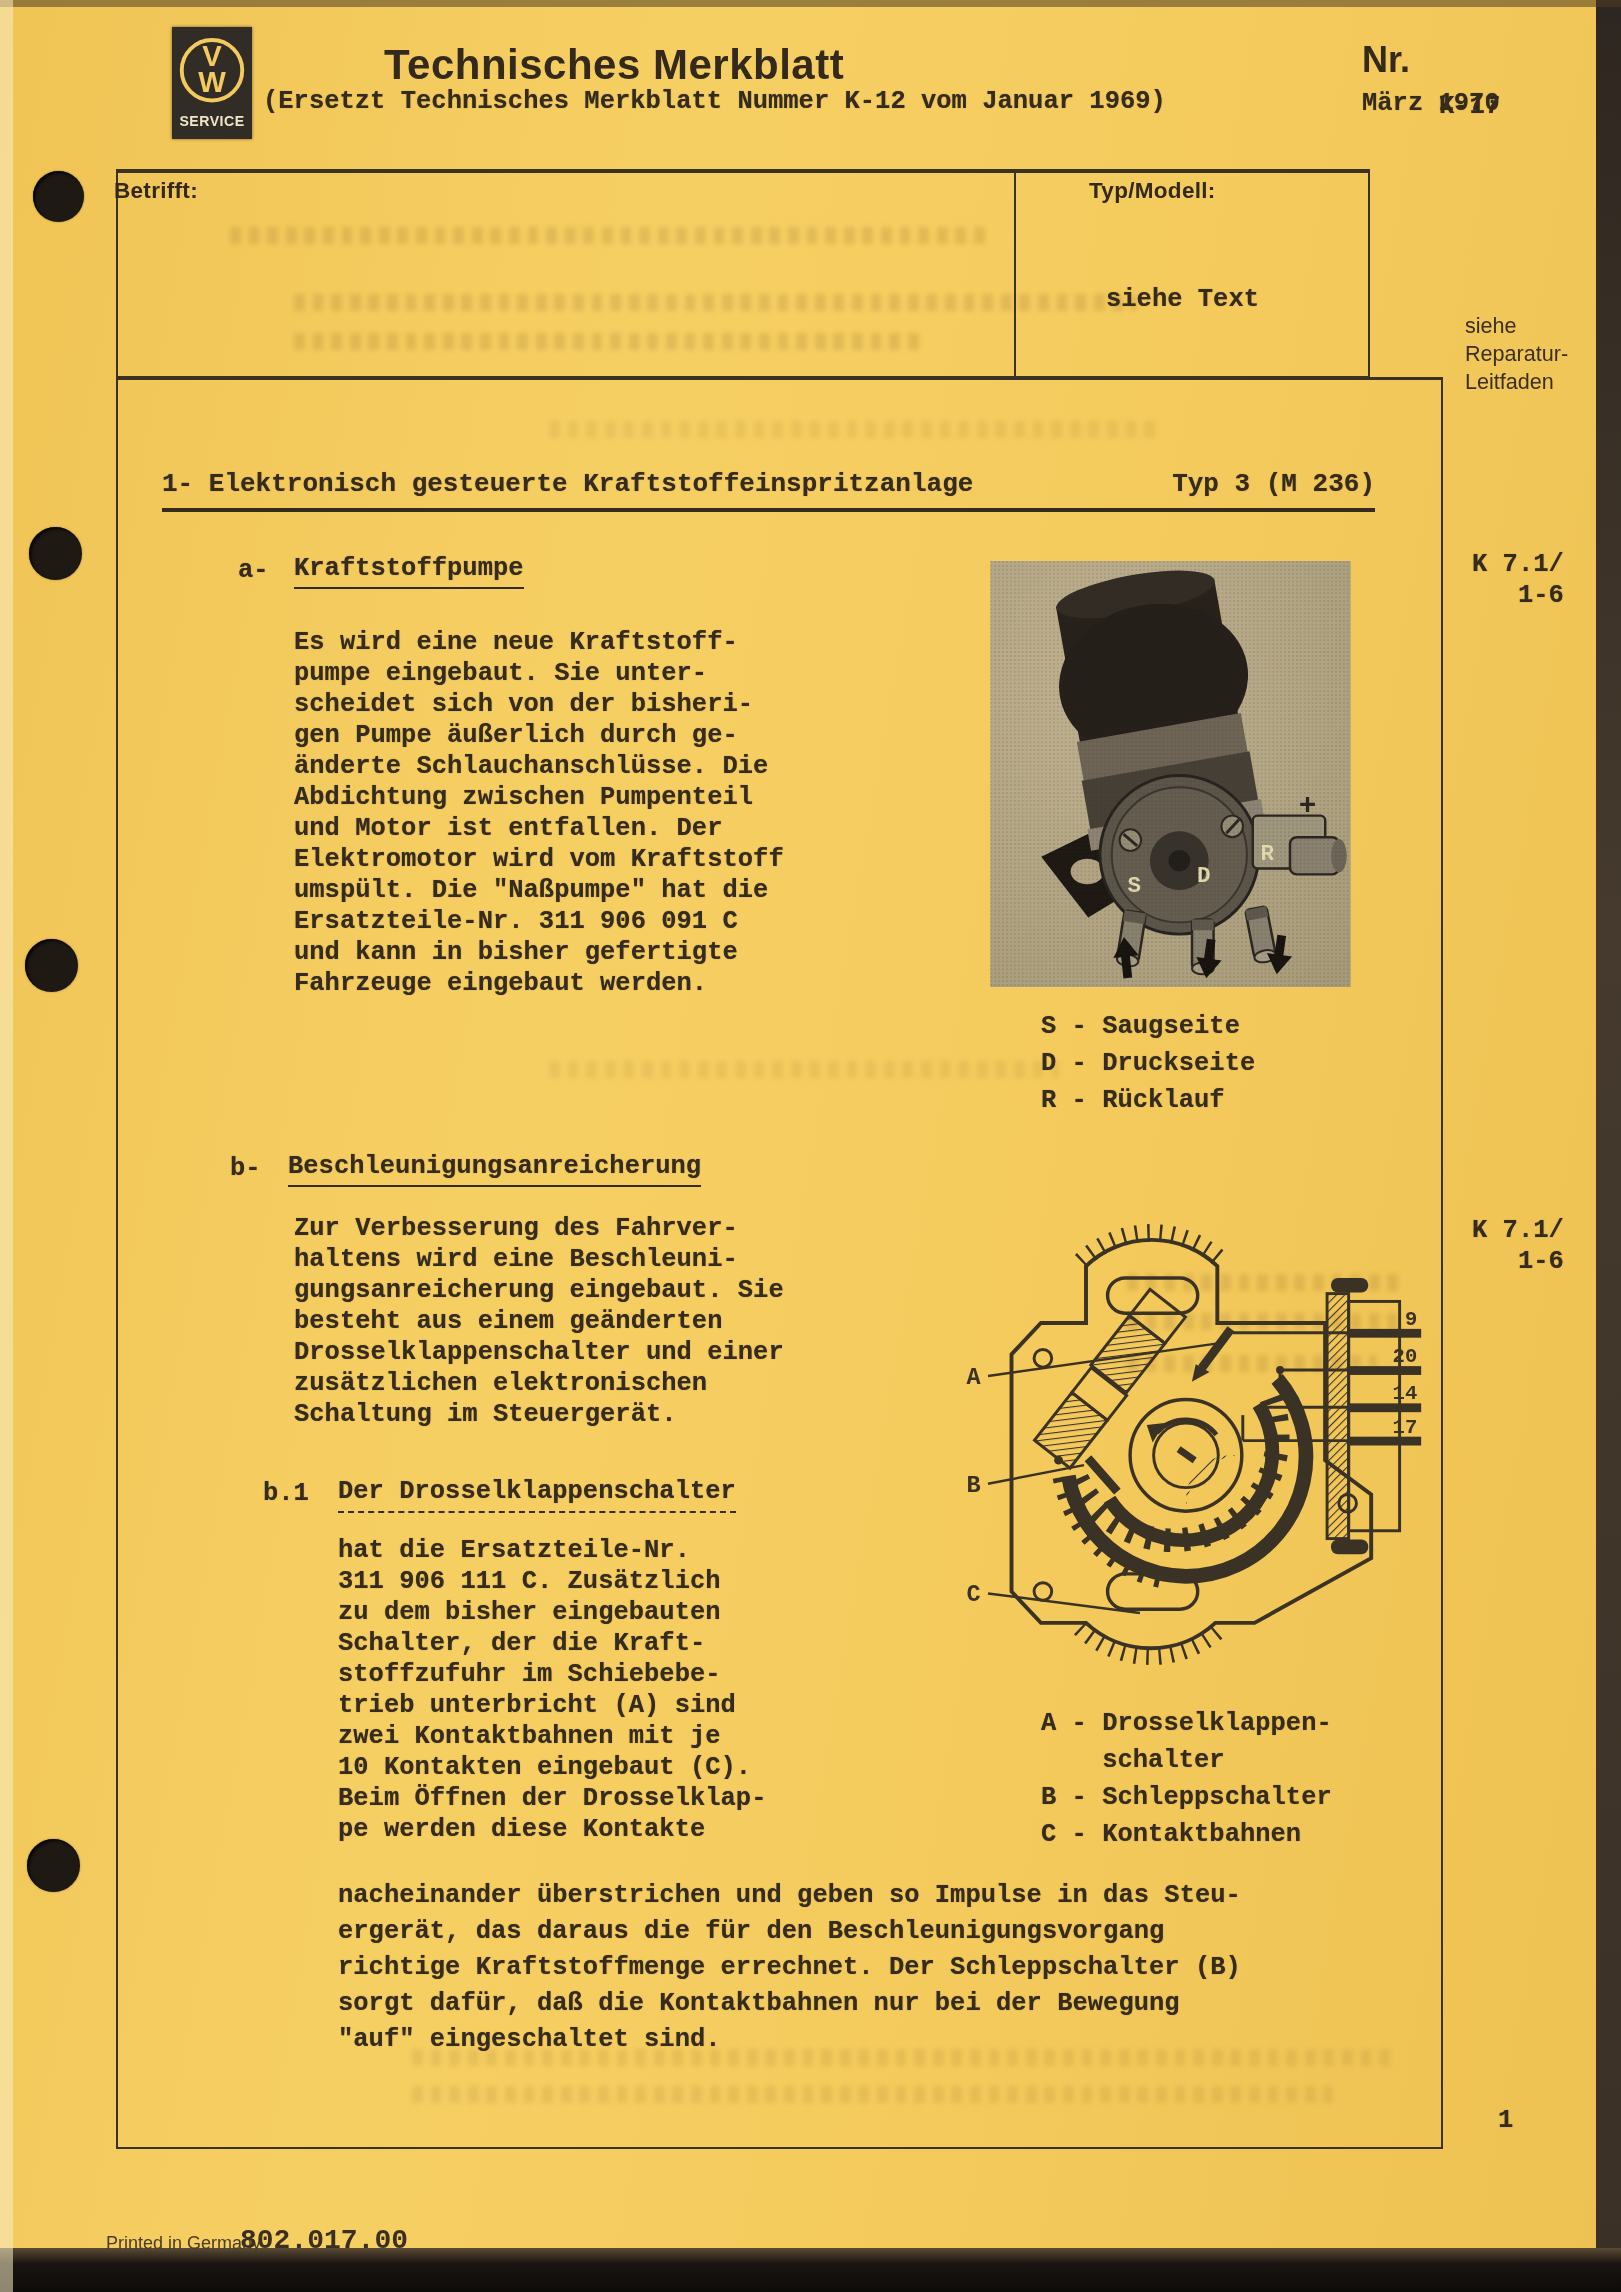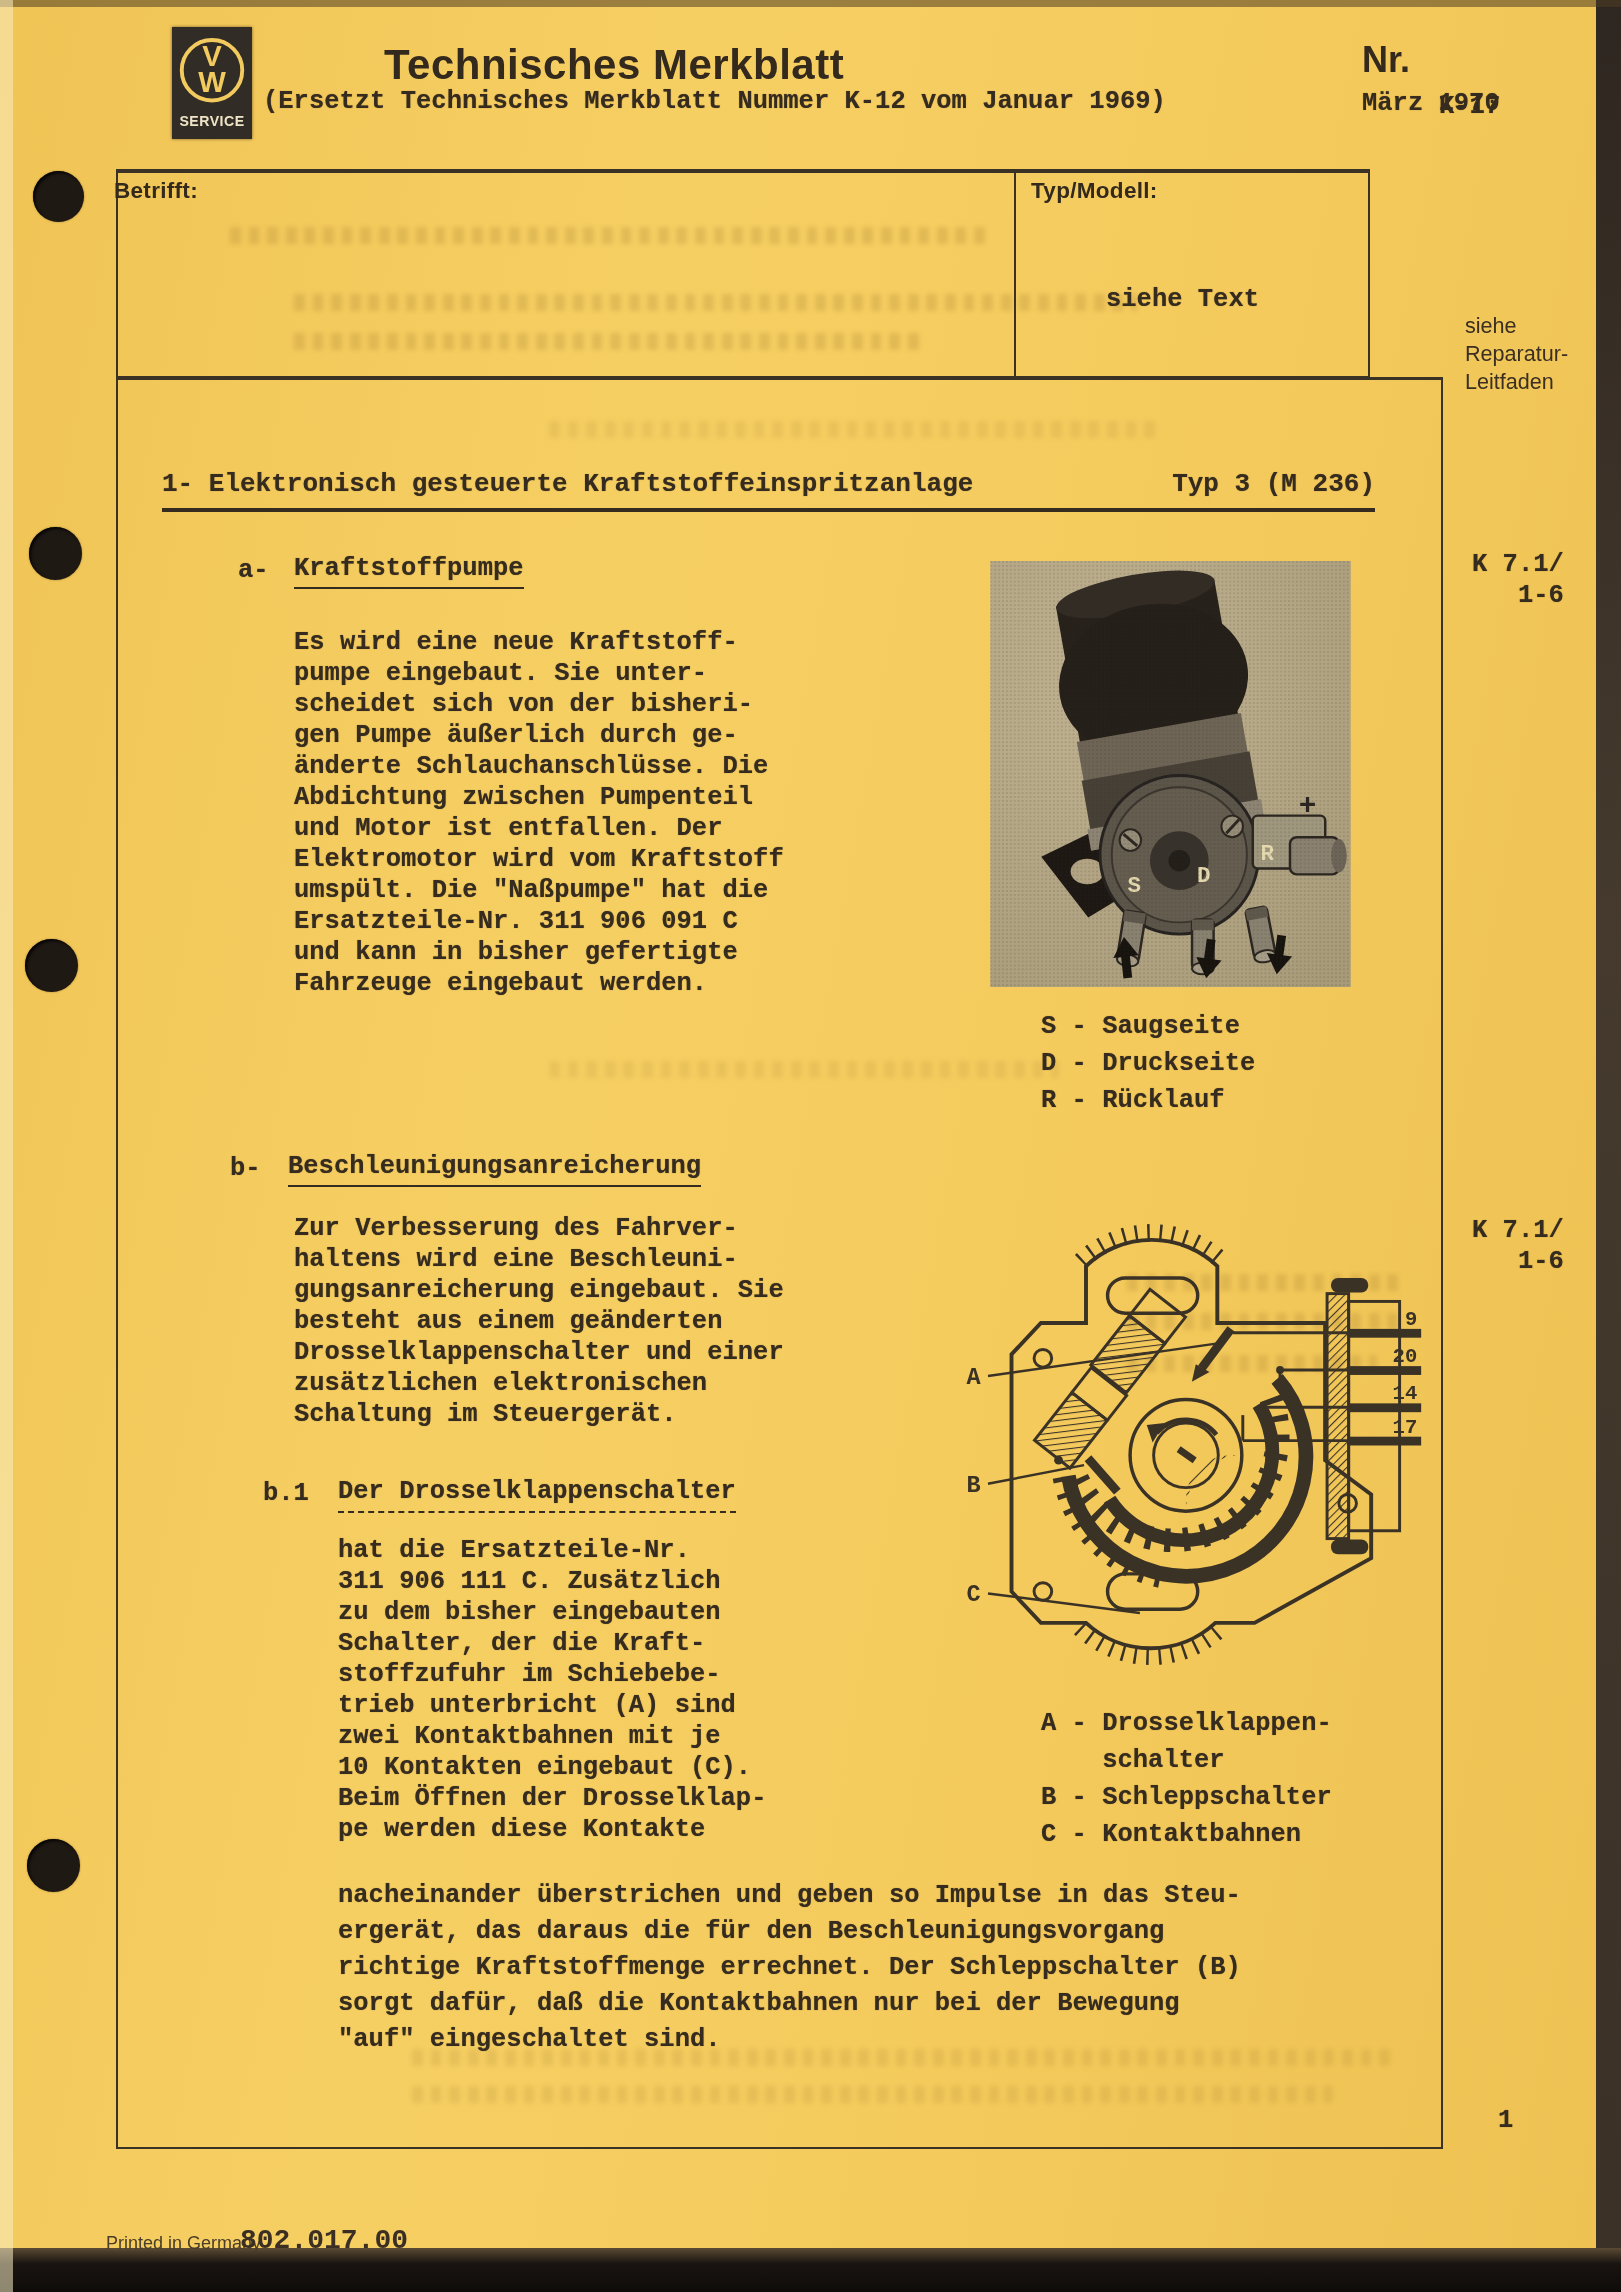--- a/index.html
+++ b/index.html
@@ -69,21 +69,21 @@
 
   <div class="abs sans z2" style="left:384px;top:41px;font-size:42px;font-weight:bold;letter-spacing:0.5px;color:#33291d;">Technisches Merkblatt</div>
   <div class="abs z2 body-text" style="left:263px;top:86px;">(Ersetzt Technisches Merkblatt Nummer K-12 vom Januar 1969)</div>
   <div class="abs sans z2" style="left:1362px;top:39px;font-size:36px;font-weight:bold;color:#33291d;">Nr.</div>
   <div class="abs z2 body-text" style="left:1439px;top:55px;margin-top:36px;">K-17</div>
   <div class="abs z2 body-text" style="left:1362px;top:88px;">März 1970</div>
 
   <div class="abs z2" id="info-box"></div>
   <div class="abs z2 rule" id="info-divider"></div>
   <div class="abs z2 sans label" style="left:114px;top:178px;">Betrifft:</div>
-  <div class="abs z2 sans label" style="left:1031px;top:178px;">Typ/Modell:</div>
+  <div class="abs z2 sans label" style="left:1089px;top:178px;">Typ/Modell:</div>
   <div class="abs z2 body-text" style="left:1106px;top:284px;">siehe Text</div>
 
   <div class="abs z2 sans" style="left:1465px;top:312px;font-size:21.6px;line-height:28px;color:#3a2f22;">
       <div class="tl">siehe</div>
       <div class="tl">Reparatur-</div>
       <div class="tl">Leitfaden</div>
     </div>
   <div class="abs z2 body-text" style="left:1472px;top:549px;"><div class="tl">K 7.1/</div><div class="tl">   1-6</div></div>
   <div class="abs z2 body-text" style="left:1472px;top:1215px;"><div class="tl">K 7.1/</div><div class="tl">   1-6</div></div>
 

